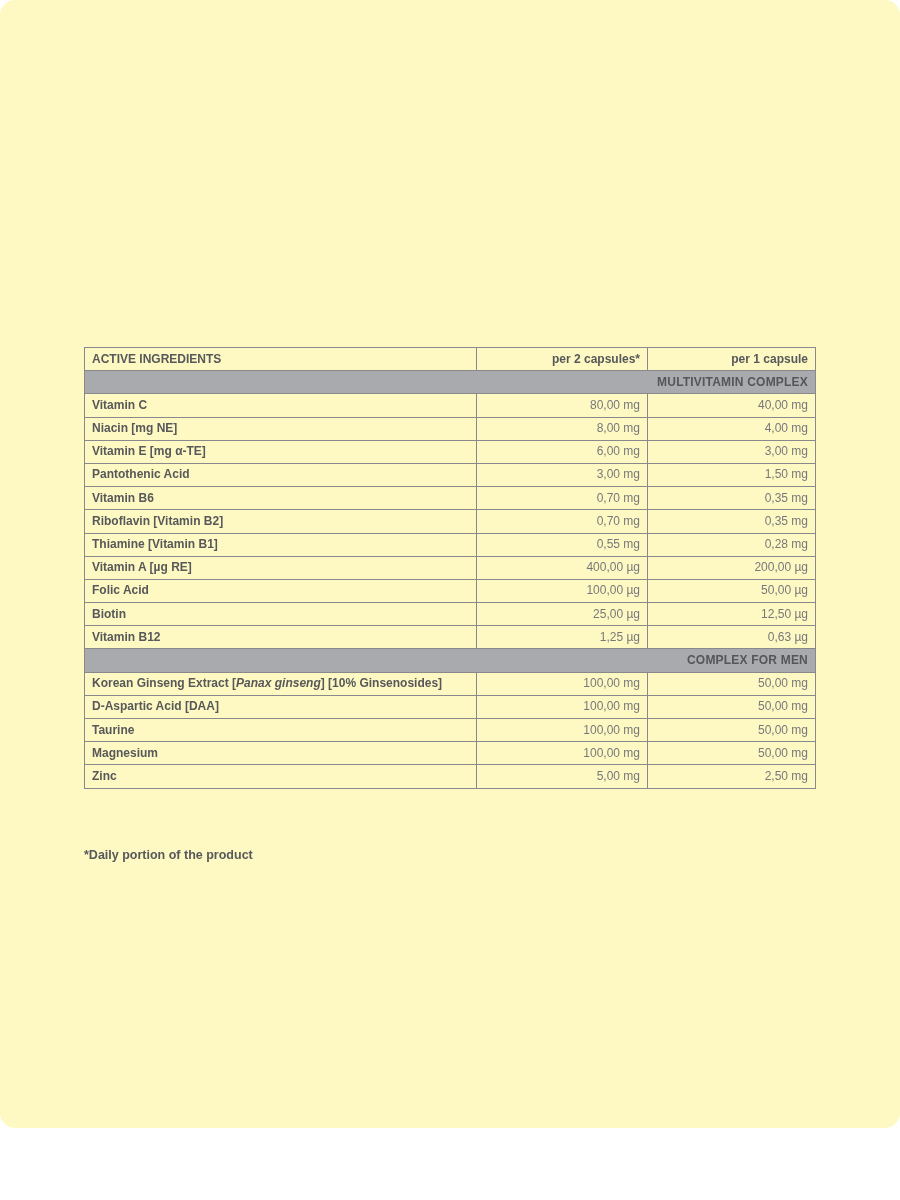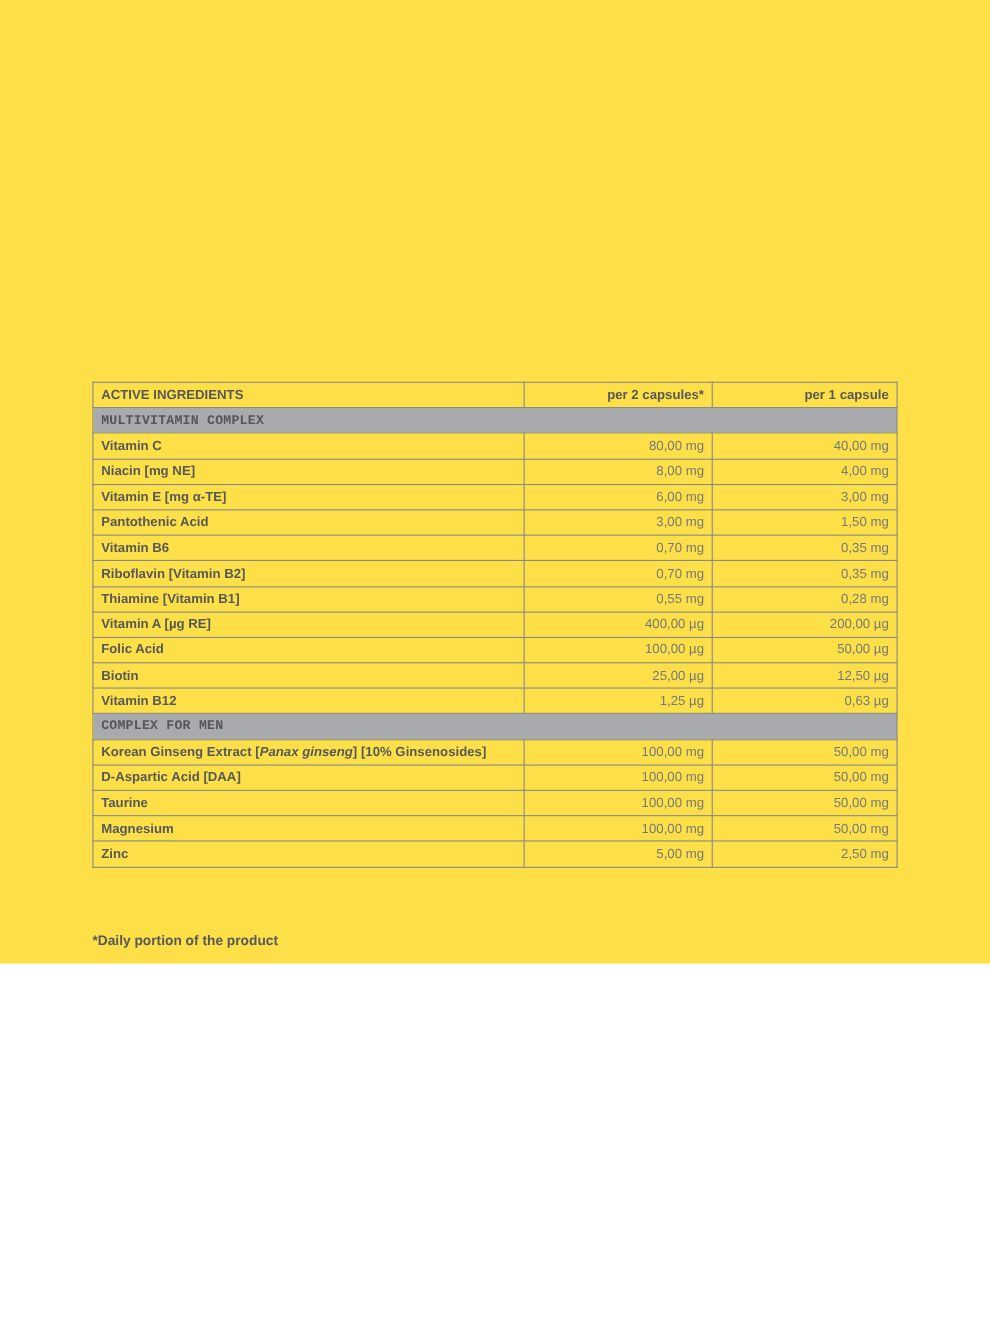--- a/index.html
+++ b/index.html
@@ -2,21 +2,21 @@
 <html><head>
 <meta charset="utf-8">
 <style>
   html, body { margin: 0; padding: 0; background: #ffffff; }
   body {
     width: 900px; height: 1200px;
     font-family: "Liberation Sans", sans-serif;
     position: relative;
     color: #57585a;
   }
-  .sheet { position: relative; width: 900px; height: 876px; background: #fde047; }
+  .sheet { position: relative; width: 900px; height: 1128px; background: #fef9c3; border-radius: 15px; }
 
   .table-container {
     position: absolute;
     left: 84px;
     top: 347px;
     width: 731px;
   }
 
   table.ingredients {
     width: 100%;
@@ -52,23 +52,22 @@
   td.name i { font-style: italic; }
   td.val {
     text-align: right;
     font-weight: 400;
     color: #77787b;
   }
   tr.section td {
     background: #a8aaad;
     color: #54565a;
     font-weight: 700;
-    text-align: left;
+    text-align: right;
     letter-spacing: 0.2px;
-    font-family: Liberation Mono, monospace;
   }
 
   .footnote {
     position: absolute;
     left: 84px;
     top: 848px;
     font-size: 12.5px;
     font-weight: 700;
     color: #57585a;
   }

